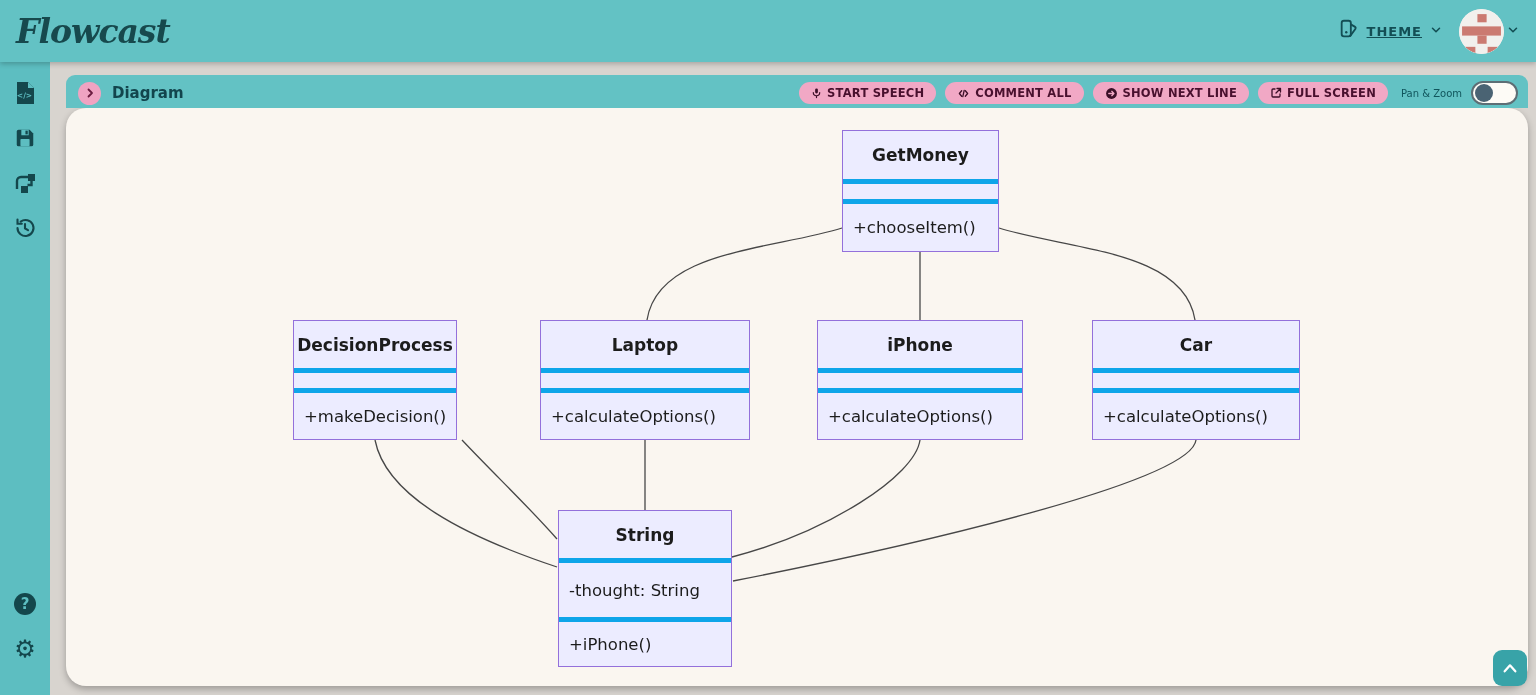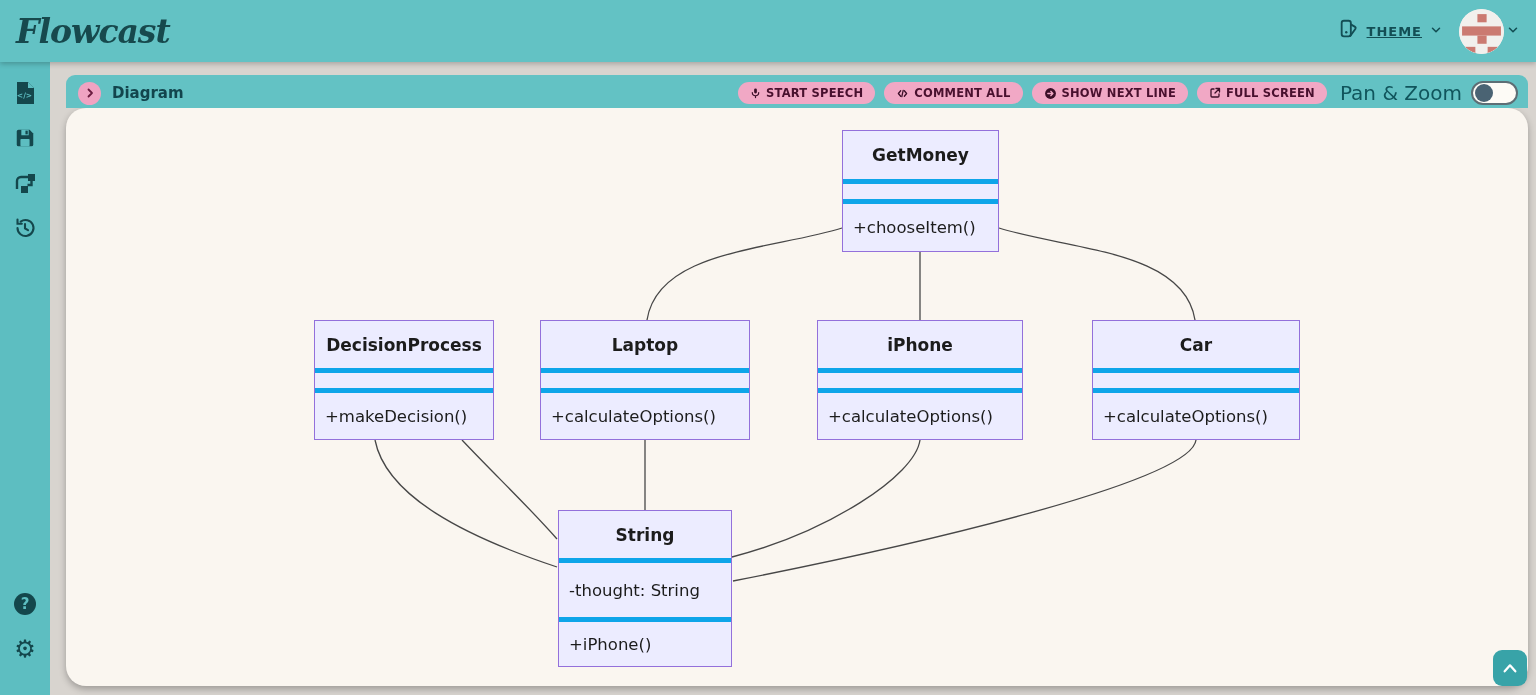--- a/index.html
+++ b/index.html
@@ -58,21 +58,21 @@
     color:#6b1b3f; font-weight:bold; font-size:13px;
   }
   .tb-title{ font-size:15px; font-weight:bold; color:#12454d; }
   .tb-right{ display:flex; align-items:center; gap:9px; }
   .pill{
     height:22px; border-radius:12px; background:#f1a8c5; border:none;
     display:flex; align-items:center; gap:5px; padding:0 12px;
     font-family:inherit; font-size:11.5px; font-weight:bold; color:#49102e;
     letter-spacing:.2px; cursor:pointer; white-space:nowrap;
   }
-  .panzoom-label{ font-size:20px; color:#10555c; margin-left:4px; }
+  .panzoom-label{ font-size:10px; color:#10555c; margin-left:4px; }
   .toggle{
     width:47px; height:24px; border-radius:13px; background:#fdfbf6;
     border:2px solid #5d6e75; position:relative; cursor:pointer;
   }
   .toggle .knob{
     position:absolute; top:1px; left:2px; width:18px; height:18px;
     border-radius:50%; background:#4a6373;
   }
 
   
@@ -248,21 +248,21 @@
       <path d="M396,332 C430,368 462,398 491,431"></path>
     </g>
   </svg>
 
   <div class="uml" style="left:776px; top:22px; width:157px; height:122px;">
     <div class="title" style="height:48px;">GetMoney</div>
     <div class="row" style="height:20px;"></div>
     <div class="row" style="flex:1;">+chooseItem()</div>
   </div>
 
-  <div class="uml" style="left:227px; top:212px; width:180px; height:120px;margin-left:21px;">
+  <div class="uml" style="left:227px; top:212px; width:164px; height:120px;">
     <div class="title" style="height:47px;">DecisionProcess</div>
     <div class="row" style="height:20px;"></div>
     <div class="row" style="flex:1;">+makeDecision()</div>
   </div>
 
   <div class="uml" style="left:474px; top:212px; width:210px; height:120px;">
     <div class="title" style="height:47px;">Laptop</div>
     <div class="row" style="height:20px;"></div>
     <div class="row" style="flex:1;">+calculateOptions()</div>
   </div>

